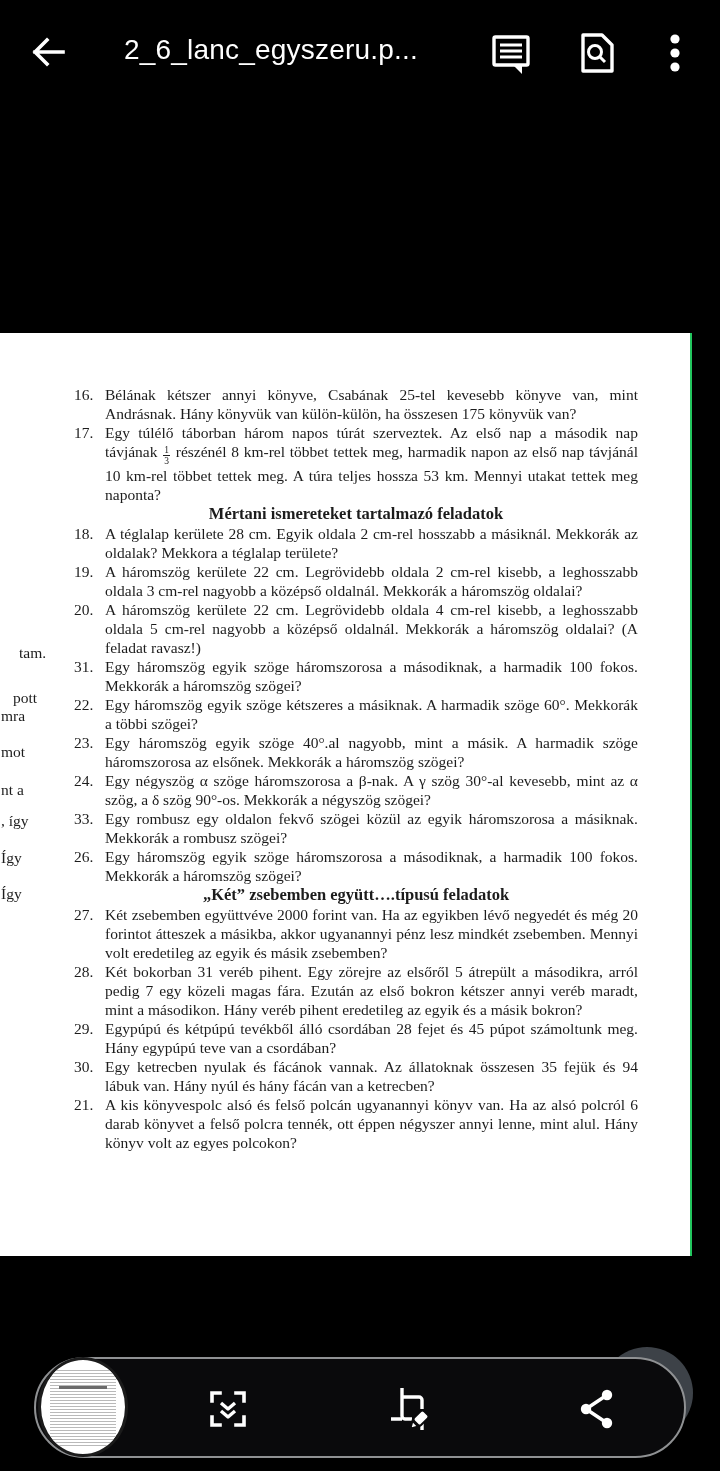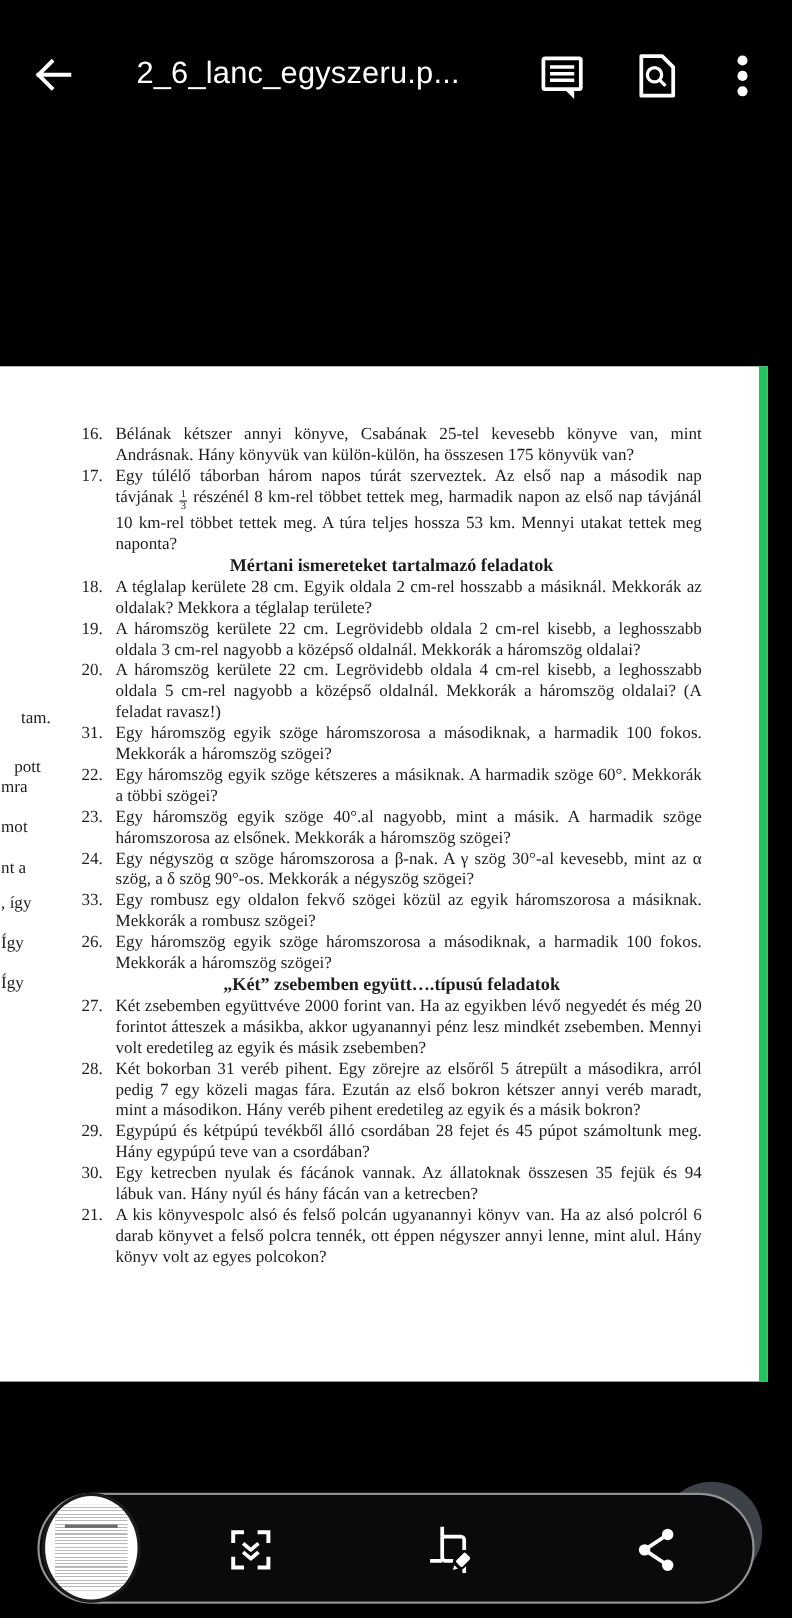--- a/index.html
+++ b/index.html
@@ -1,31 +1,31 @@
 <!DOCTYPE html>
 <html><head>
 <meta charset="utf-8">
 <style>
   html,body{margin:0;padding:0;background:#000;}
   #screen{position:relative;width:720px;height:1471px;background:#000;overflow:hidden;
           font-family:"Liberation Sans",sans-serif;}
 
   
-  .app-bar{position:absolute;left:0;top:16px;width:720px;height:104px;background:#000;}
+  .app-bar{position:absolute;left:0;top:0;width:720px;height:104px;background:#000;}
   .back-btn{position:absolute;left:26px;top:30px;width:44px;height:44px;}
   .app-title{position:absolute;left:124px;top:34px;color:#fff;font-size:28px;
              font-weight:400;letter-spacing:0.2px;white-space:nowrap;}
   .bar-icon{position:absolute;top:30px;width:46px;height:46px;}
   .ic-comment{left:488px;}
   .ic-find{left:574px;}
   .ic-more{left:652px;}
 
   
   .page{position:absolute;left:0;top:333px;width:690px;height:923px;background:#ffffff;
-        border-right:8px solid #22c55e;}
+        border-right:2px solid #22c55e;}
   .content{position:absolute;left:74px;top:52px;width:564px;
            font-family:"Liberation Serif",serif;font-size:15.5px;line-height:19px;
            color:#1c1c1c;text-align:justify;}
   .item{margin:0;padding-left:31px;}
   .num{display:inline-block;width:31px;margin-left:-31px;}
   .sec-head{margin:0;text-align:center;font-weight:bold;font-size:16.5px;line-height:20px;
             text-align-last:center;}
   .frac{display:inline-block;text-align:center;font-size:9.5px;line-height:1.1;
         vertical-align:-7px;padding:0 1px;}
   .frac .fn{display:block;border-bottom:1px solid #1c1c1c;padding:0 1px;}

